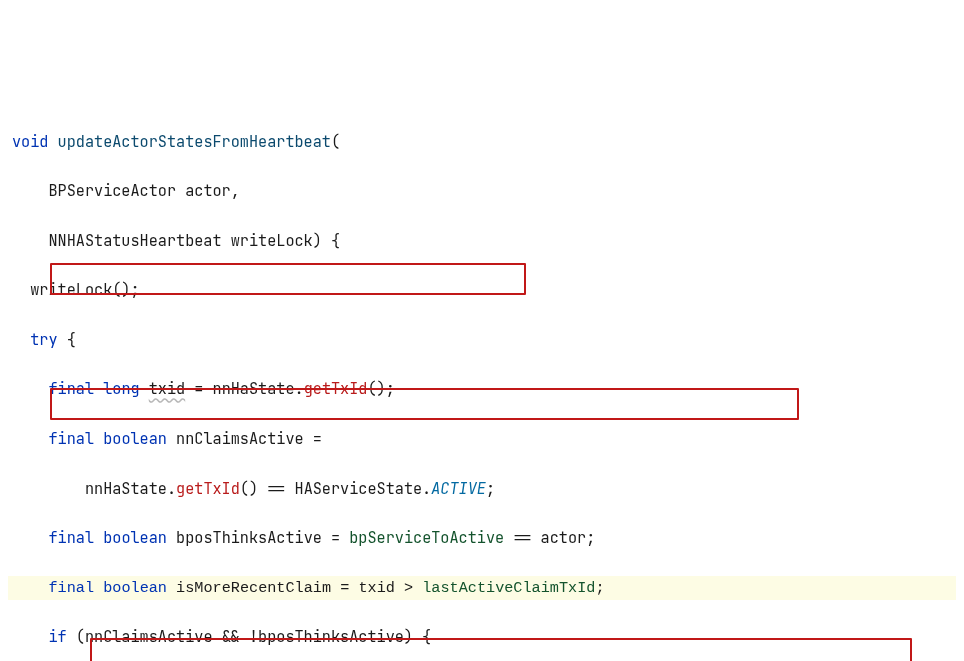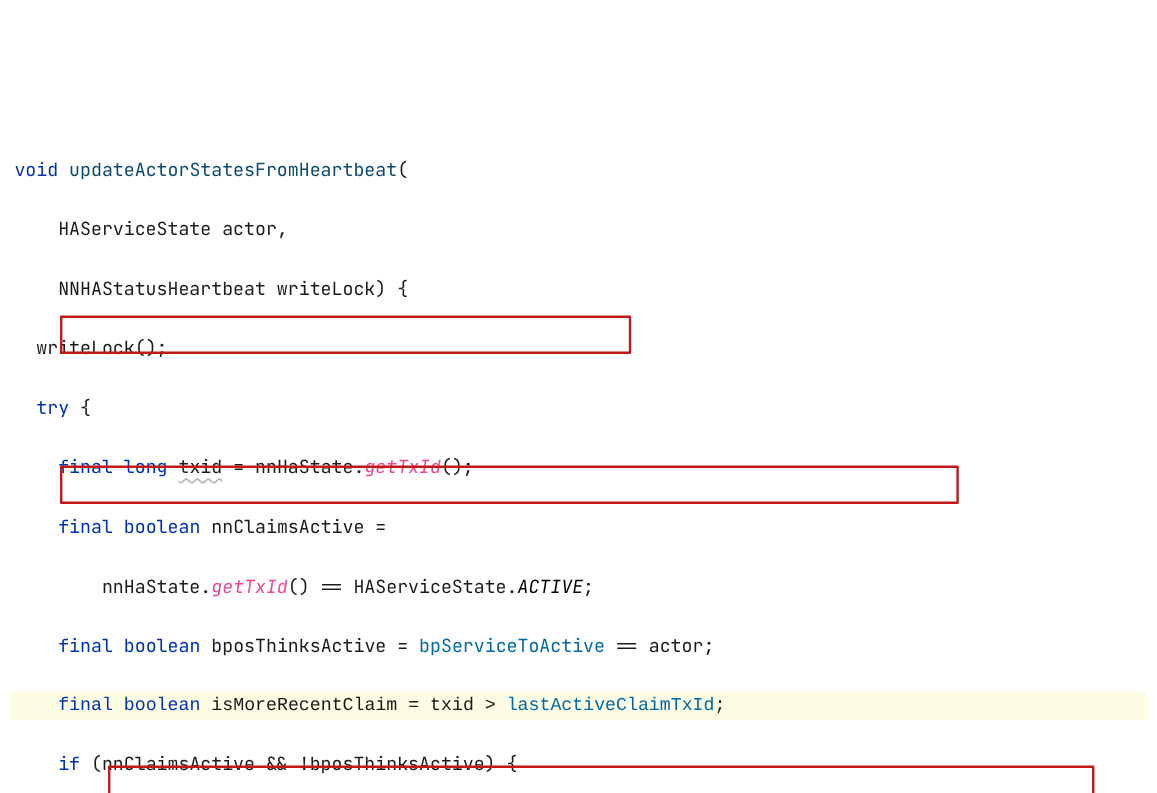--- a/index.html
+++ b/index.html
@@ -20,41 +20,41 @@
     display: block;
     position: relative;
     padding-left: 4px;
   }
   .line.hl {
     background: #fdfce4;
     font-family: Liberation Mono, monospace;
   }
   
   .kw { color: #0033b3; }        
-  .fn { color: #ec4899; font-style: italic; }        
+  .fn { color: #b91c1c; }        
   .mname { color: #0c4a6e; }      
-  .stat { color: #000000; font-style: italic; } 
-  .field { color: #0369a1; }
+  .stat { color: #0369a1; font-style: italic; } 
+  .field { color: #14532d; }
   .param { color: #1b1b1b; }
   .wavy-ul { text-decoration: underline wavy #b8b8b8; text-underline-offset: 3px; }
   .annot-box {
     position: absolute;
     border: 2px solid #c11818;
     pointer-events: none;
     border-radius: 1px;
   }
 </style>
 </head>
 <body>
 
 
 
 <div class="code-area">
 <span class="line"><span class="kw">void</span> <span class="mname">updateActorStatesFromHeartbeat</span><span>(</span></span>
-<span class="line">    <span>HAServiceState</span> <span class="param">actor</span><span>,</span></span>
+<span class="line">    <span>BPServiceActor</span> <span class="param">actor</span><span>,</span></span>
 <span class="line">    <span>NNHAStatusHeartbeat</span> <span class="param">writeLock</span><span>) {</span></span>
 <span class="line">  <span>writeLock();</span></span>
 <span class="line">  <span class="kw">try</span><span> {</span></span>
 <span class="line">    <span class="kw">final</span> <span class="kw">long</span> <span class="wavy-ul">txid</span><span> = </span><span>nnHaState.</span><span class="fn">getTxId</span><span>();</span></span>
 <span class="line">    <span class="kw">final</span> <span class="kw">boolean</span> <span>nnClaimsActive</span><span> =</span></span>
 <span class="line">        <span>nnHaState.</span><span class="fn">getTxId</span><span>()</span><span> == </span><span>HAServiceState.</span><span class="stat">ACTIVE</span><span>;</span></span>
 <span class="line">    <span class="kw">final</span> <span class="kw">boolean</span> <span>bposThinksActive</span><span> = </span><span class="field">bpServiceToActive</span><span> == </span><span>actor</span><span>;</span></span>
 <span class="line hl">    <span class="kw">final</span> <span class="kw">boolean</span> <span>isMoreRecentClaim</span><span> = </span><span>txid</span><span> &gt; </span><span class="field">lastActiveClaimTxId</span><span>;</span></span>
 <span class="line">    <span class="kw">if</span><span> (nnClaimsActive &amp;&amp; !bposThinksActive) {</span></span>
 

